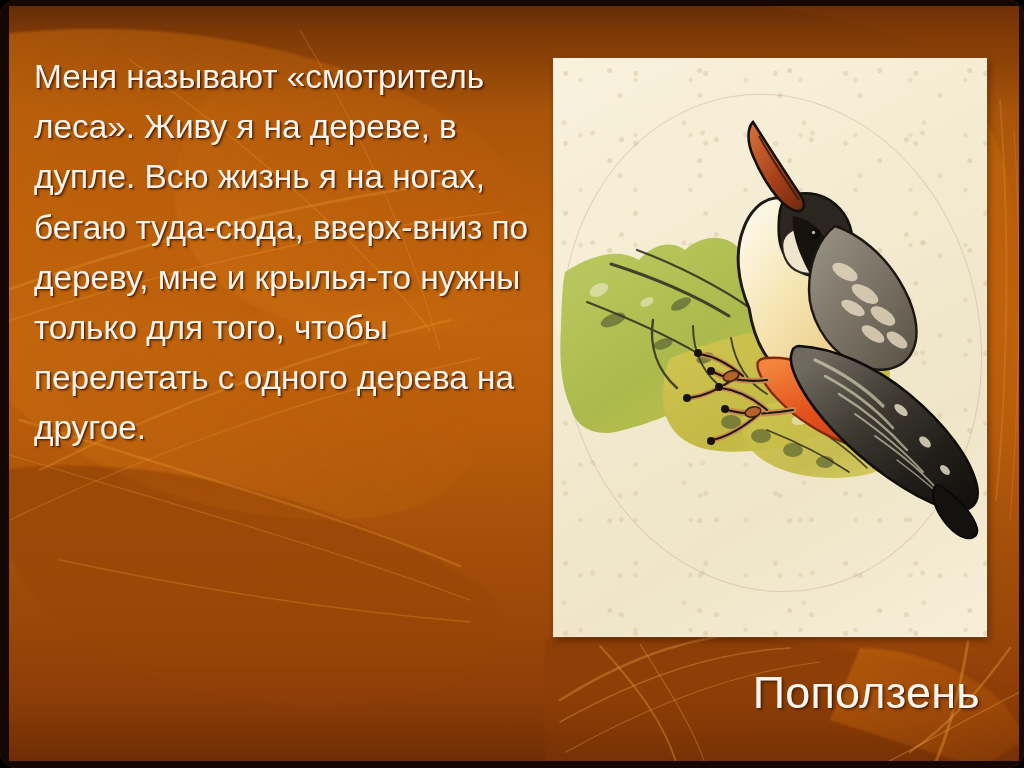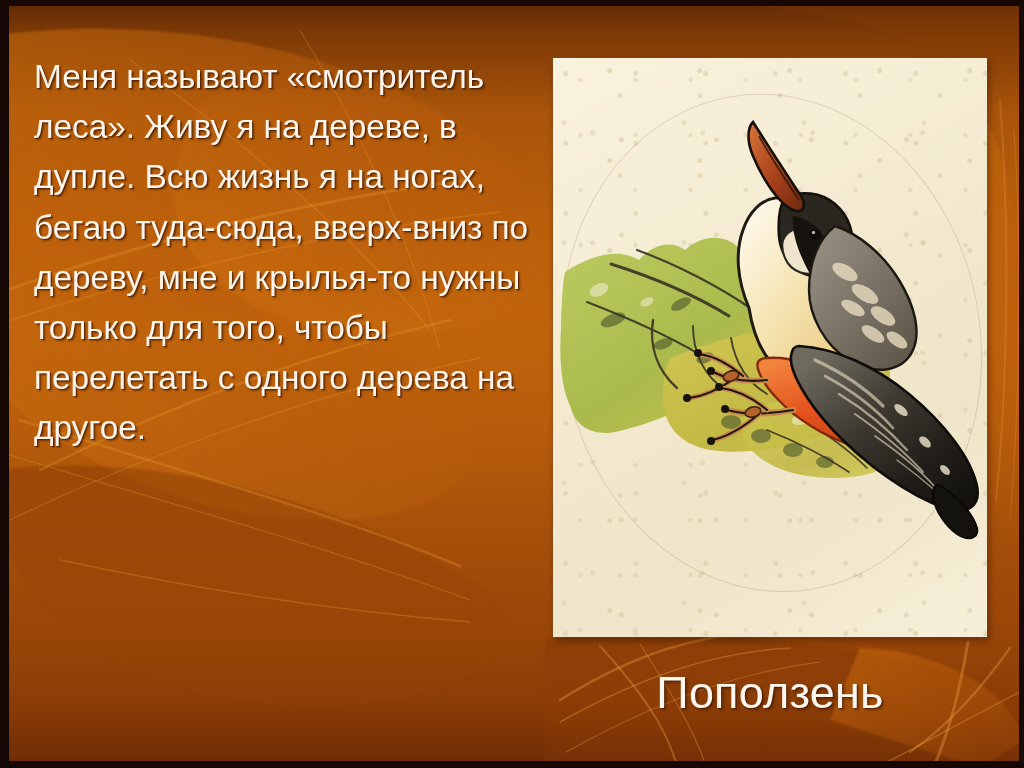--- a/index.html
+++ b/index.html
@@ -8,20 +8,21 @@
     padding: 0;
     background: #000000;
   }
   #slide {
     position: relative;
     width: 1024px;
     height: 768px;
     overflow: hidden;
     background: #120603;
     font-family: "Liberation Sans", "DejaVu Sans", sans-serif;
+    border-radius: 16px;
   }
 
   
   #slide-frame {
     position: absolute;
     inset: 0;
     box-sizing: border-box;
     border-left: 9px solid #140704;
     border-top: 6px solid #170804;
     border-right: 5px solid #1a0a05;
@@ -122,21 +123,21 @@
     transform: rotate(-9deg);
   }
   #bird-svg { position: absolute; inset: 0; width: 100%; height: 100%; }
 
   
   #caption {
     position: absolute;
     left: 560px;
     top: 665px;
     width: 420px;
-    text-align: center;
+    text-align: right;
     z-index: 25;
     color: #fdf6ee;
     font-size: 45px;
     line-height: 56px;
     font-weight: 400;
     letter-spacing: 0.2px;
     text-shadow:
        1px 1px 0 rgba(60,20,0,0.5),
        2px 2px 3px rgba(40,12,0,0.45);
   }

